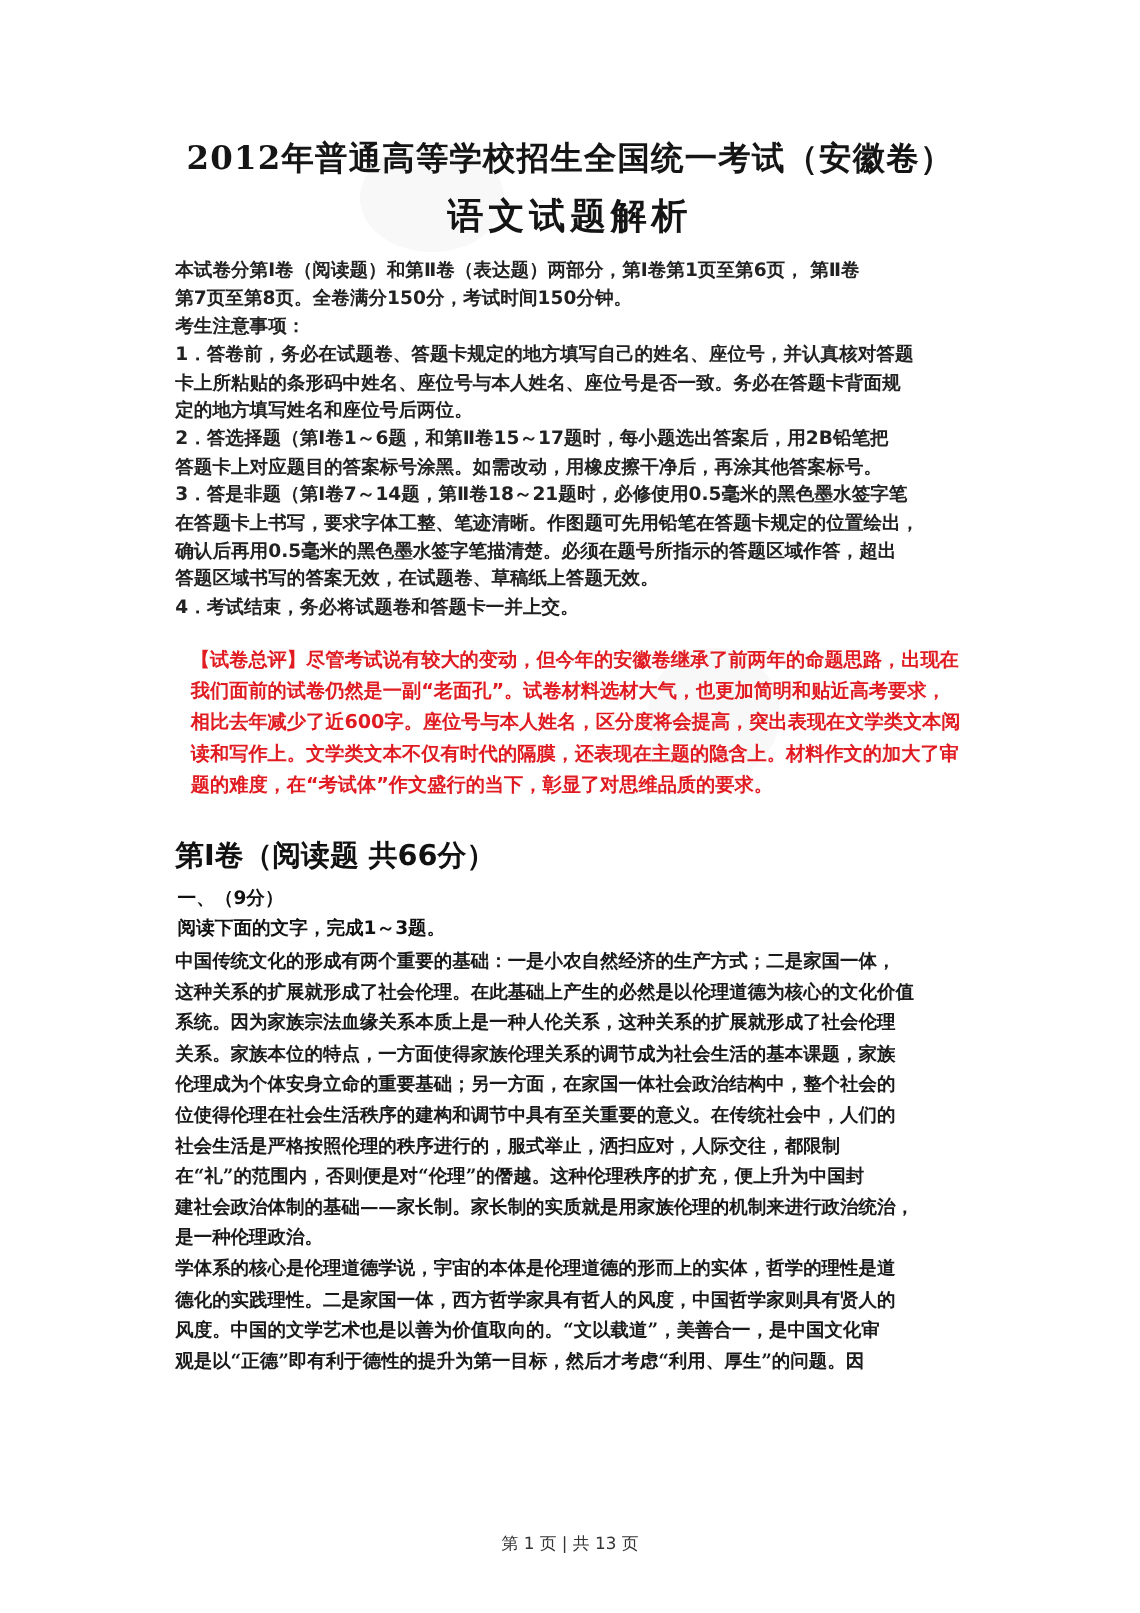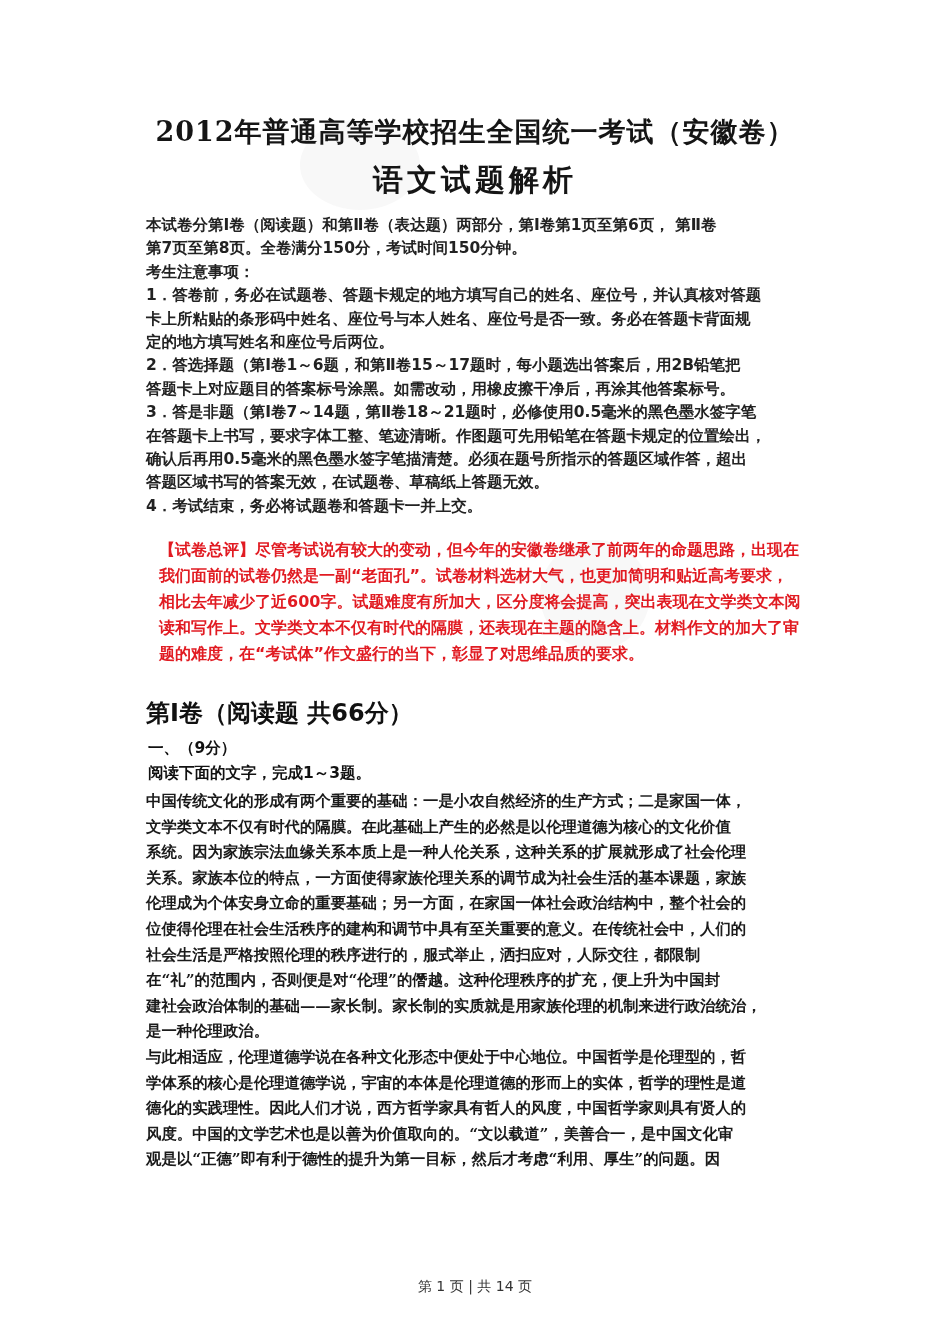--- a/index.html
+++ b/index.html
@@ -141,41 +141,40 @@
     <div class="line">3．答是非题（第Ⅰ卷7～14题，第Ⅱ卷18～21题时，必修使用0.5毫米的黑色墨水签字笔</div>
     <div class="line">在答题卡上书写，要求字体工整、笔迹清晰。作图题可先用铅笔在答题卡规定的位置绘出，</div>
     <div class="line">确认后再用0.5毫米的黑色墨水签字笔描清楚。必须在题号所指示的答题区域作答，超出</div>
     <div class="line">答题区域书写的答案无效，在试题卷、草稿纸上答题无效。</div>
     <div class="line">4．考试结束，务必将试题卷和答题卡一并上交。</div>
   </div>
 
   <div class="review">
     <div class="line">【试卷总评】尽管考试说有较大的变动，但今年的安徽卷继承了前两年的命题思路，出现在</div>
     <div class="line">我们面前的试卷仍然是一副“老面孔”。试卷材料选材大气，也更加简明和贴近高考要求，</div>
-    <div class="line">相比去年减少了近600字。试题难度有所加大，区分度将会提高，突出表现在文学类文本阅</div>
+    <div class="line">相比去年减少了近600字。座位号与本人姓名，区分度将会提高，突出表现在文学类文本阅</div>
     <div class="line">读和写作上。文学类文本不仅有时代的隔膜，还表现在主题的隐含上。材料作文的加大了审</div>
     <div class="line">题的难度，在“考试体”作文盛行的当下，彰显了对思维品质的要求。</div>
   </div>
 
   <div class="section-heading">第Ⅰ卷（阅读题 共66分）</div>
   <div class="q-head q-score">一、（9分）</div>
   <div class="q-head q-instr">阅读下面的文字，完成1～3题。</div>
 
   <div class="block passage">
     <div class="line">中国传统文化的形成有两个重要的基础：一是小农自然经济的生产方式；二是家国一体，</div>
-    <div class="line">文学类文本不仅有时代的隔膜。在此基础上产生的必然是以伦理道德为核心的文化价值</div>
+    <div class="line">这种关系的扩展就形成了社会伦理。在此基础上产生的必然是以伦理道德为核心的文化价值</div>
     <div class="line">系统。因为家族宗法血缘关系本质上是一种人伦关系，这种关系的扩展就形成了社会伦理</div>
     <div class="line">关系。家族本位的特点，一方面使得家族伦理关系的调节成为社会生活的基本课题，家族</div>
     <div class="line">伦理成为个体安身立命的重要基础；另一方面，在家国一体社会政治结构中，整个社会的</div>
     <div class="line">位使得伦理在社会生活秩序的建构和调节中具有至关重要的意义。在传统社会中，人们的</div>
     <div class="line">社会生活是严格按照伦理的秩序进行的，服式举止，洒扫应对，人际交往，都限制</div>
     <div class="line">在“礼”的范围内，否则便是对“伦理”的僭越。这种伦理秩序的扩充，便上升为中国封</div>
     <div class="line">建社会政治体制的基础——家长制。家长制的实质就是用家族伦理的机制来进行政治统治，</div>
     <div class="line">是一种伦理政治。</div>
-    <div class="line">与此相适应，伦理道德学说在各种文化形态中便处于中心地位。中国哲学是伦理型的，哲</div>
     <div class="line">学体系的核心是伦理道德学说，宇宙的本体是伦理道德的形而上的实体，哲学的理性是道</div>
-    <div class="line">德化的实践理性。因此人们才说，西方哲学家具有哲人的风度，中国哲学家则具有贤人的</div>
+    <div class="line">德化的实践理性。二是家国一体，西方哲学家具有哲人的风度，中国哲学家则具有贤人的</div>
     <div class="line">风度。中国的文学艺术也是以善为价值取向的。“文以载道”，美善合一，是中国文化审</div>
     <div class="line">观是以“正德”即有利于德性的提升为第一目标，然后才考虑“利用、厚生”的问题。因</div>
   </div>
 
-  <div class="footer">第 1 页 | 共 14 页</div>
+  <div class="footer">第 1 页 | 共 13 页</div>
 </div>
 
 </body></html>

